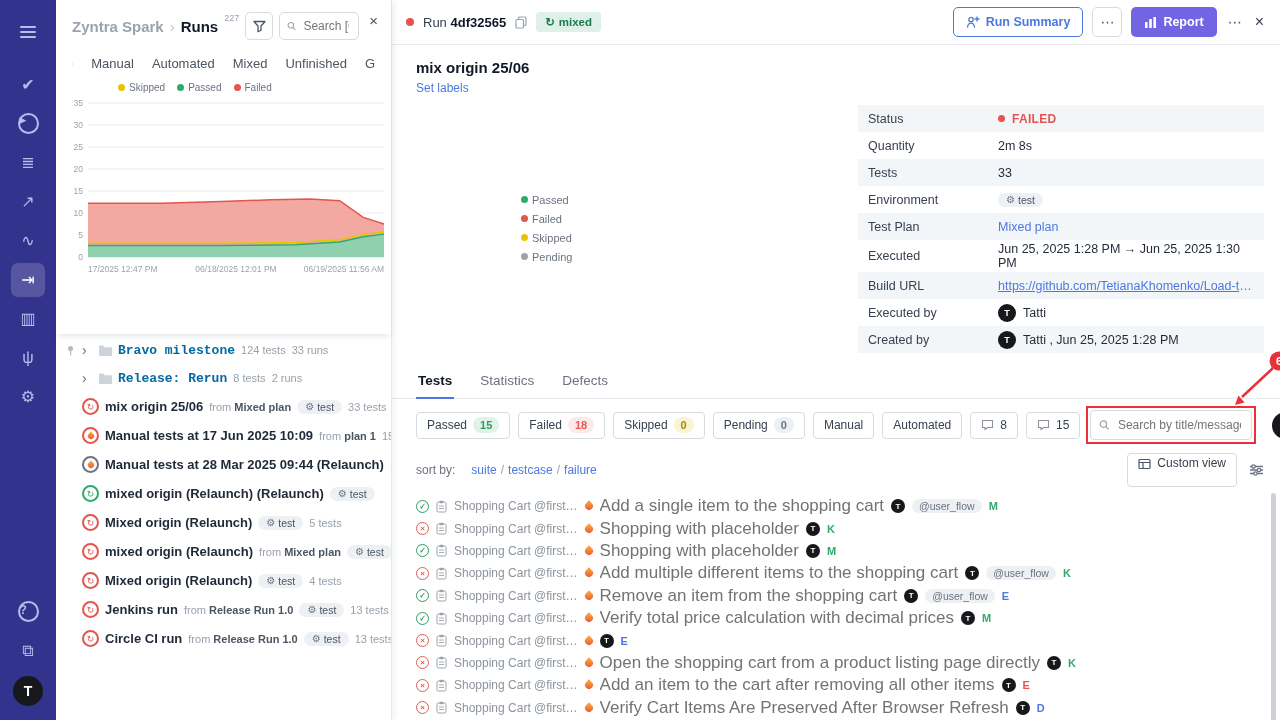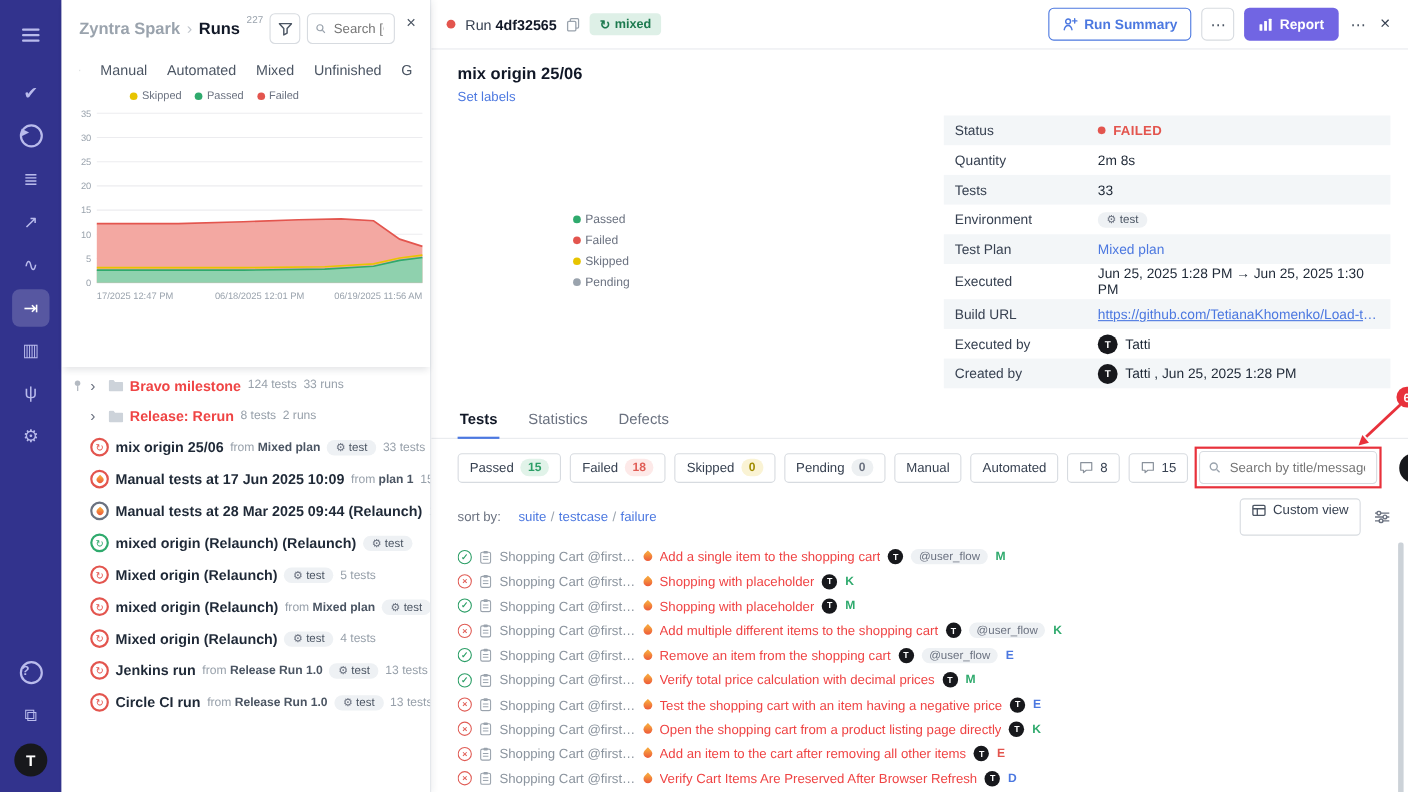--- a/index.html
+++ b/index.html
@@ -38,21 +38,21 @@
   .lp-tab { cursor:pointer; }
   .lp-legend { display:flex; gap:12px; padding:2px 16px 0 62px; font-size:10px; color:#6b7280; }
   .lgd { display:flex; align-items:center; gap:4px; }
   .dot { width:7px; height:7px; border-radius:50%; flex:none; }
   .lp-chart { padding:2px 2px 44px 2px; }
 
   .tree { flex:1; overflow:hidden; padding-top:2px; }
   .trow { display:flex; align-items:center; gap:6px; padding:6px 8px 6px 10px; white-space:nowrap; overflow:hidden; cursor:pointer; }
   .pinbox { width:10px; flex:none; display:flex; }
   .arr { color:#6b7280; font-size:14px; width:10px; flex:none; }
-  .fname { font-weight:bold; font-size:13px; color:#ef4444; }
+  .fname { font-weight:bold; font-size:13px; color:#0369a1;font-family:Liberation Mono, monospace; }
   .rname { font-weight:600; font-size:13px; color:#1f2937; }
   .meta { font-size:11px; color:#98a1ab; }
   .from { font-size:11px; color:#98a1ab; }
   .from b { color:#4b5563; }
   .chip-test { display:inline-flex; align-items:center; gap:3px; background:#eef1f4; border-radius:9px; padding:1px 8px; font-size:10.5px; color:#4b5563; flex:none; }
   .chip-test .gear { font-size:10px; color:#6b7280; }
   .ring { width:17px; height:17px; border-radius:50%; border:2px solid; display:flex; align-items:center; justify-content:center; font-size:9px; flex:none; }
   .ring.red { border-color:#e3554e; color:#e3554e; }
   .ring.green { border-color:#2faa6d; color:#2faa6d; }
   .ring.gray { border-color:#6b7280; color:#6b7280; }
@@ -120,21 +120,21 @@
   .custom-view { display:inline-flex; align-items:flex-end; gap:6px; border:1px solid #d7dbe0; background:#fff; border-radius:4px; height:26px; padding:16px 10px; font-size:12px; color:#374151; cursor:pointer; font-family:inherit; }
   .sliders { display:flex; cursor:pointer; }
 
   .tests { flex:1; overflow:hidden; position:relative; padding:2px 18px 0 24px; }
   .test-row { display:flex; align-items:center; gap:7px; height:22.4px; font-size:12px; white-space:nowrap; overflow:hidden; }
   .t-status { width:13px; height:13px; border-radius:50%; border:1.5px solid; display:flex; align-items:center; justify-content:center; font-size:8px; font-weight:bold; flex:none; }
   .t-status.passed { border-color:#2b9e66; color:#2b9e66; }
   .t-status.failed { border-color:#e05c55; color:#e05c55; }
   .t-clip { display:flex; flex:none; }
   .t-suite { color:#8b949e; cursor:pointer; }
-  .t-title { color:#ef4444; font-size:12px; overflow:hidden; text-overflow:ellipsis; cursor:pointer; }
+  .t-title { color:#737373; font-size:17px; overflow:hidden; text-overflow:ellipsis; cursor:pointer; }
   .t-avatar { width:14px; height:14px; border-radius:50%; background:#17181c; color:#fff; font-size:8px; font-weight:bold; display:flex; align-items:center; justify-content:center; flex:none; cursor:pointer; }
   .t-uf { background:#eef1f4; border-radius:8px; padding:1px 7px; font-size:10.5px; color:#6b7280; flex:none; }
   .t-letter { font-size:11px; font-weight:bold; flex:none; }
   .scrollbar { position:absolute; right:4px; top:0; width:5px; height:244px; background:#ccd2d8; border-radius:3px; cursor:pointer; }
 </style>
 </head>
 <body>
 
 <div class="app">
 
@@ -639,21 +639,20 @@
           <span class="t-status failed">×</span>
           <span class="t-clip">
             <svg width="11" height="13" viewBox="0 0 11 13">
               <rect x="1" y="2" width="9" height="10" rx="1.5" fill="none" stroke="#9aa3ad"></rect>
               <rect x="3.5" y="0.8" width="4" height="2.4" rx="0.8" fill="#9aa3ad"></rect>
               <path d="M3 6h5M3 8.5h5" stroke="#9aa3ad" stroke-width="0.9"></path>
             </svg>
           </span>
           <span class="t-suite">Shopping Cart @first…</span>
           <span class="flame"></span>
-          <span class="t-title">Test the shopping cart with an item having a negative price</span>
           <span class="t-avatar">T</span>
           <span class="t-letter" style="color: rgb(76, 120, 224);">E</span>
         </div>
         <div class="test-row">
           <span class="t-status failed">×</span>
           <span class="t-clip">
             <svg width="11" height="13" viewBox="0 0 11 13">
               <rect x="1" y="2" width="9" height="10" rx="1.5" fill="none" stroke="#9aa3ad"></rect>
               <rect x="3.5" y="0.8" width="4" height="2.4" rx="0.8" fill="#9aa3ad"></rect>
               <path d="M3 6h5M3 8.5h5" stroke="#9aa3ad" stroke-width="0.9"></path>

